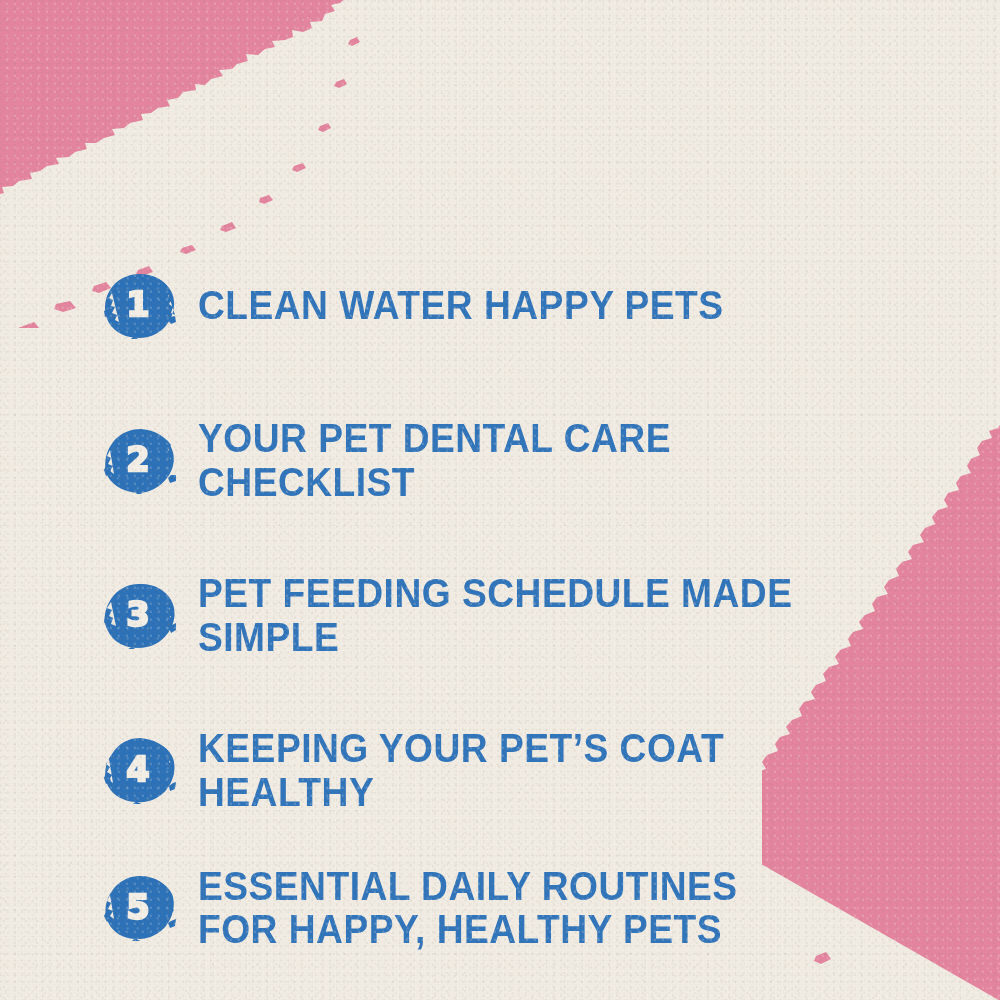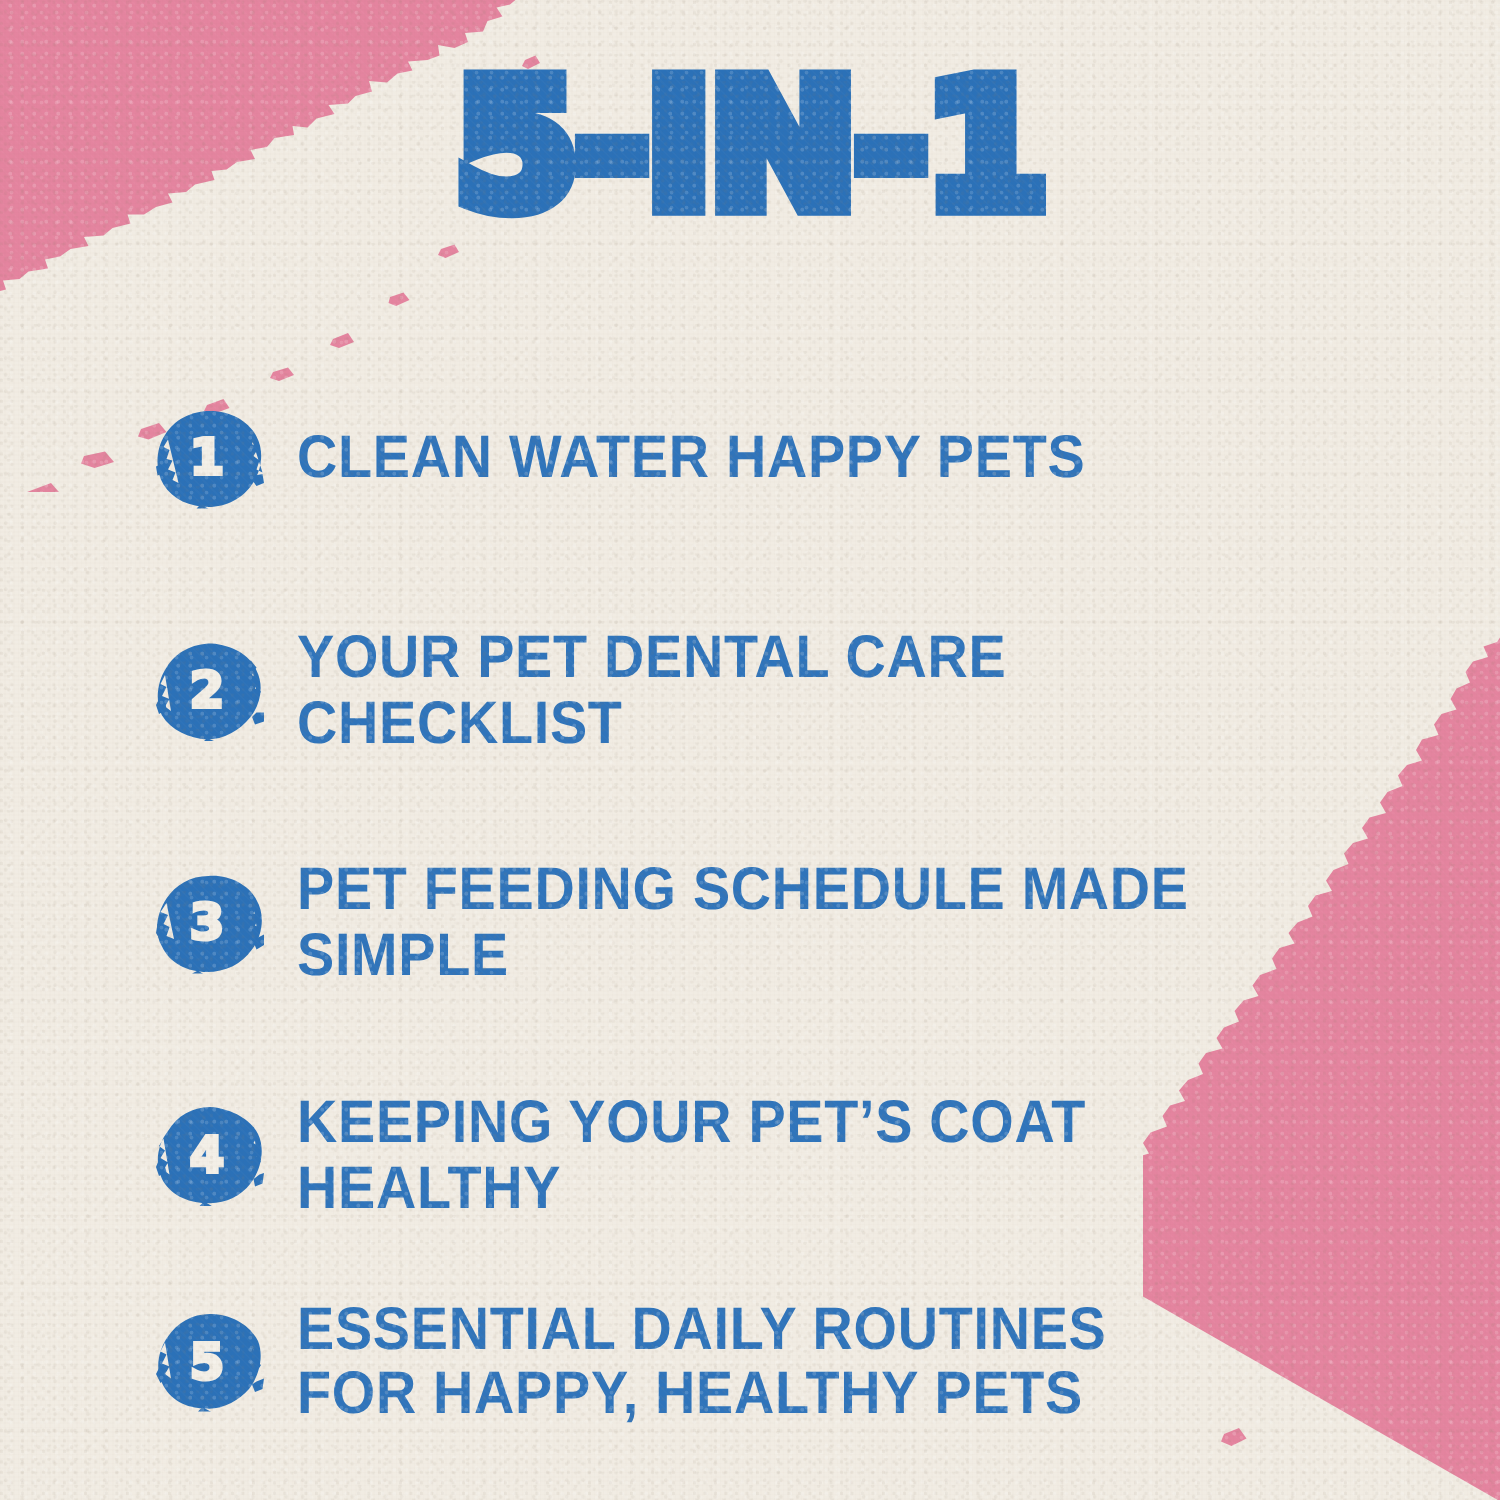--- a/index.html
+++ b/index.html
@@ -192,23 +192,20 @@
       <path fill="#e4849f" d="M166,196 l10,-4 5,7 -10,5 -7,-3 z"></path>
       <path fill="#e4849f" d="M142,262 l10,-4 5,7 -10,5 -7,-3 z"></path>
       <path fill="#e4849f" d="M118,332 l10,-4 5,7 -10,5 -7,-3 z"></path>
       <path fill="#e4849f" d="M94,400 l10,-4 5,7 -10,5 -7,-3 z"></path>
       <path fill="#e4849f" d="M74,468 l10,-4 5,7 -10,5 -7,-3 z"></path>
       <path fill="#e4849f" d="M54,534 l10,-4 5,7 -10,5 -7,-3 z"></path>
       <path fill="#e4849f" d="M226,22 l9,-4 4,6 -9,5 -6,-3 z"></path>
     </svg>
   </div>
 
-  <div id="title-wrap">
-    <span id="poster-title">5-IN-1</span>
-  </div>
 
   <div id="tips-list">
 
     <div class="tip-row">
       <div class="badge">
         <svg width="72" height="66" viewBox="0 0 72 66" xmlns="http://www.w3.org/2000/svg" aria-hidden="true">
           <path fill="#2b71b8" d="M36,1 C50,1 62,8 67,18 C72,27 71,40 64,50 C58,59 47,65 35,65 C23,65 11,60 5,50 C-1,40 0,26 6,17 C12,7 23,1 36,1 Z
           M8,20 l-3,5 4,2 -2,6 4,1 -3,6 5,2 -2,5 4,2 z
           M62,14 l4,4 -2,5 4,3 -3,5 4,3 -2,6 4,2 z"></path>
           <path fill="#2b71b8" d="M66,44 l5,-1 1,6 -5,2 -3,-4 z M4,36 l-4,2 1,6 5,-2 -1,-5 z M30,63 l6,4 -4,2 -5,-3 z"></path>

